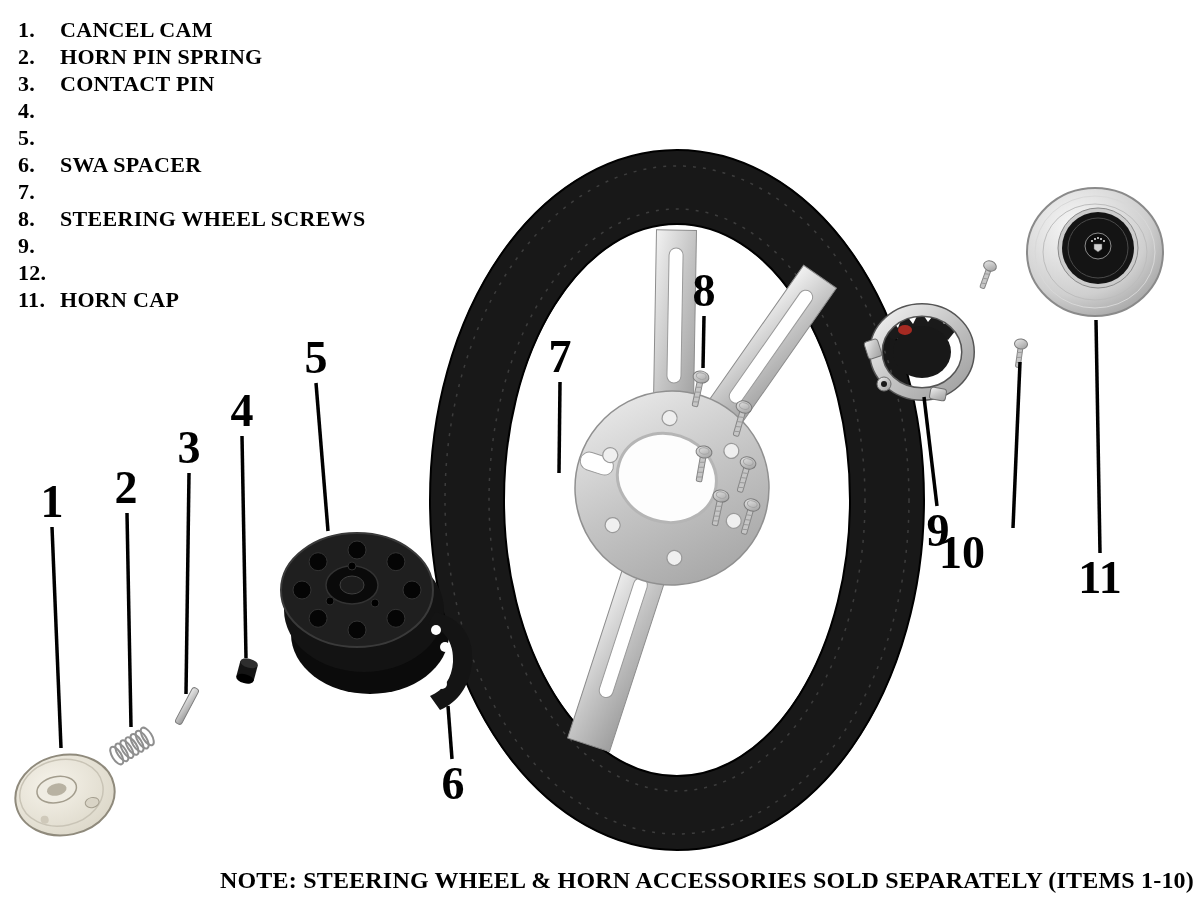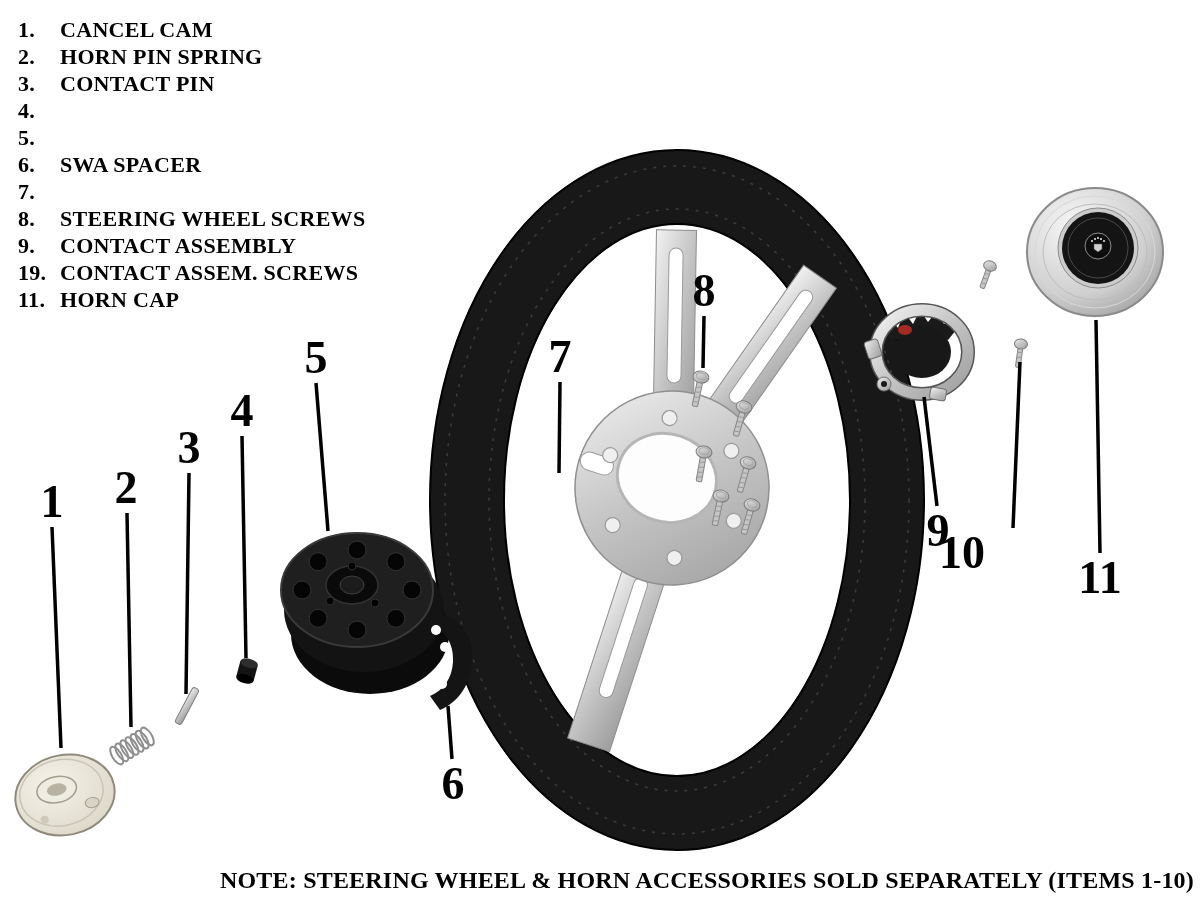--- a/index.html
+++ b/index.html
@@ -244,25 +244,23 @@
     </div>
     <div class="part-row">
       <span class="part-num">7.</span>
     </div>
     <div class="part-row">
       <span class="part-num">8.</span>
       <span class="part-label">STEERING WHEEL SCREWS</span>
     </div>
     <div class="part-row">
       <span class="part-num">9.</span>
-      <span class="part-label">CONTACT ASSEMBLY</span>
-    </div>
-    <div class="part-row">
-      <span class="part-num">19.</span>
-      <span class="part-label">CONTACT ASSEM. SCREWS</span>
+    </div>
+    <div class="part-row">
+      <span class="part-num">12.</span>
     </div>
     <div class="part-row">
       <span class="part-num">11.</span>
       <span class="part-label">HORN CAP</span>
     </div>
   </div>
 
   <div class="callout" style="left:52px;  top:502px">1</div>
   <div class="callout" style="left:126px; top:488px">2</div>
   <div class="callout" style="left:189px; top:448px">3</div>

